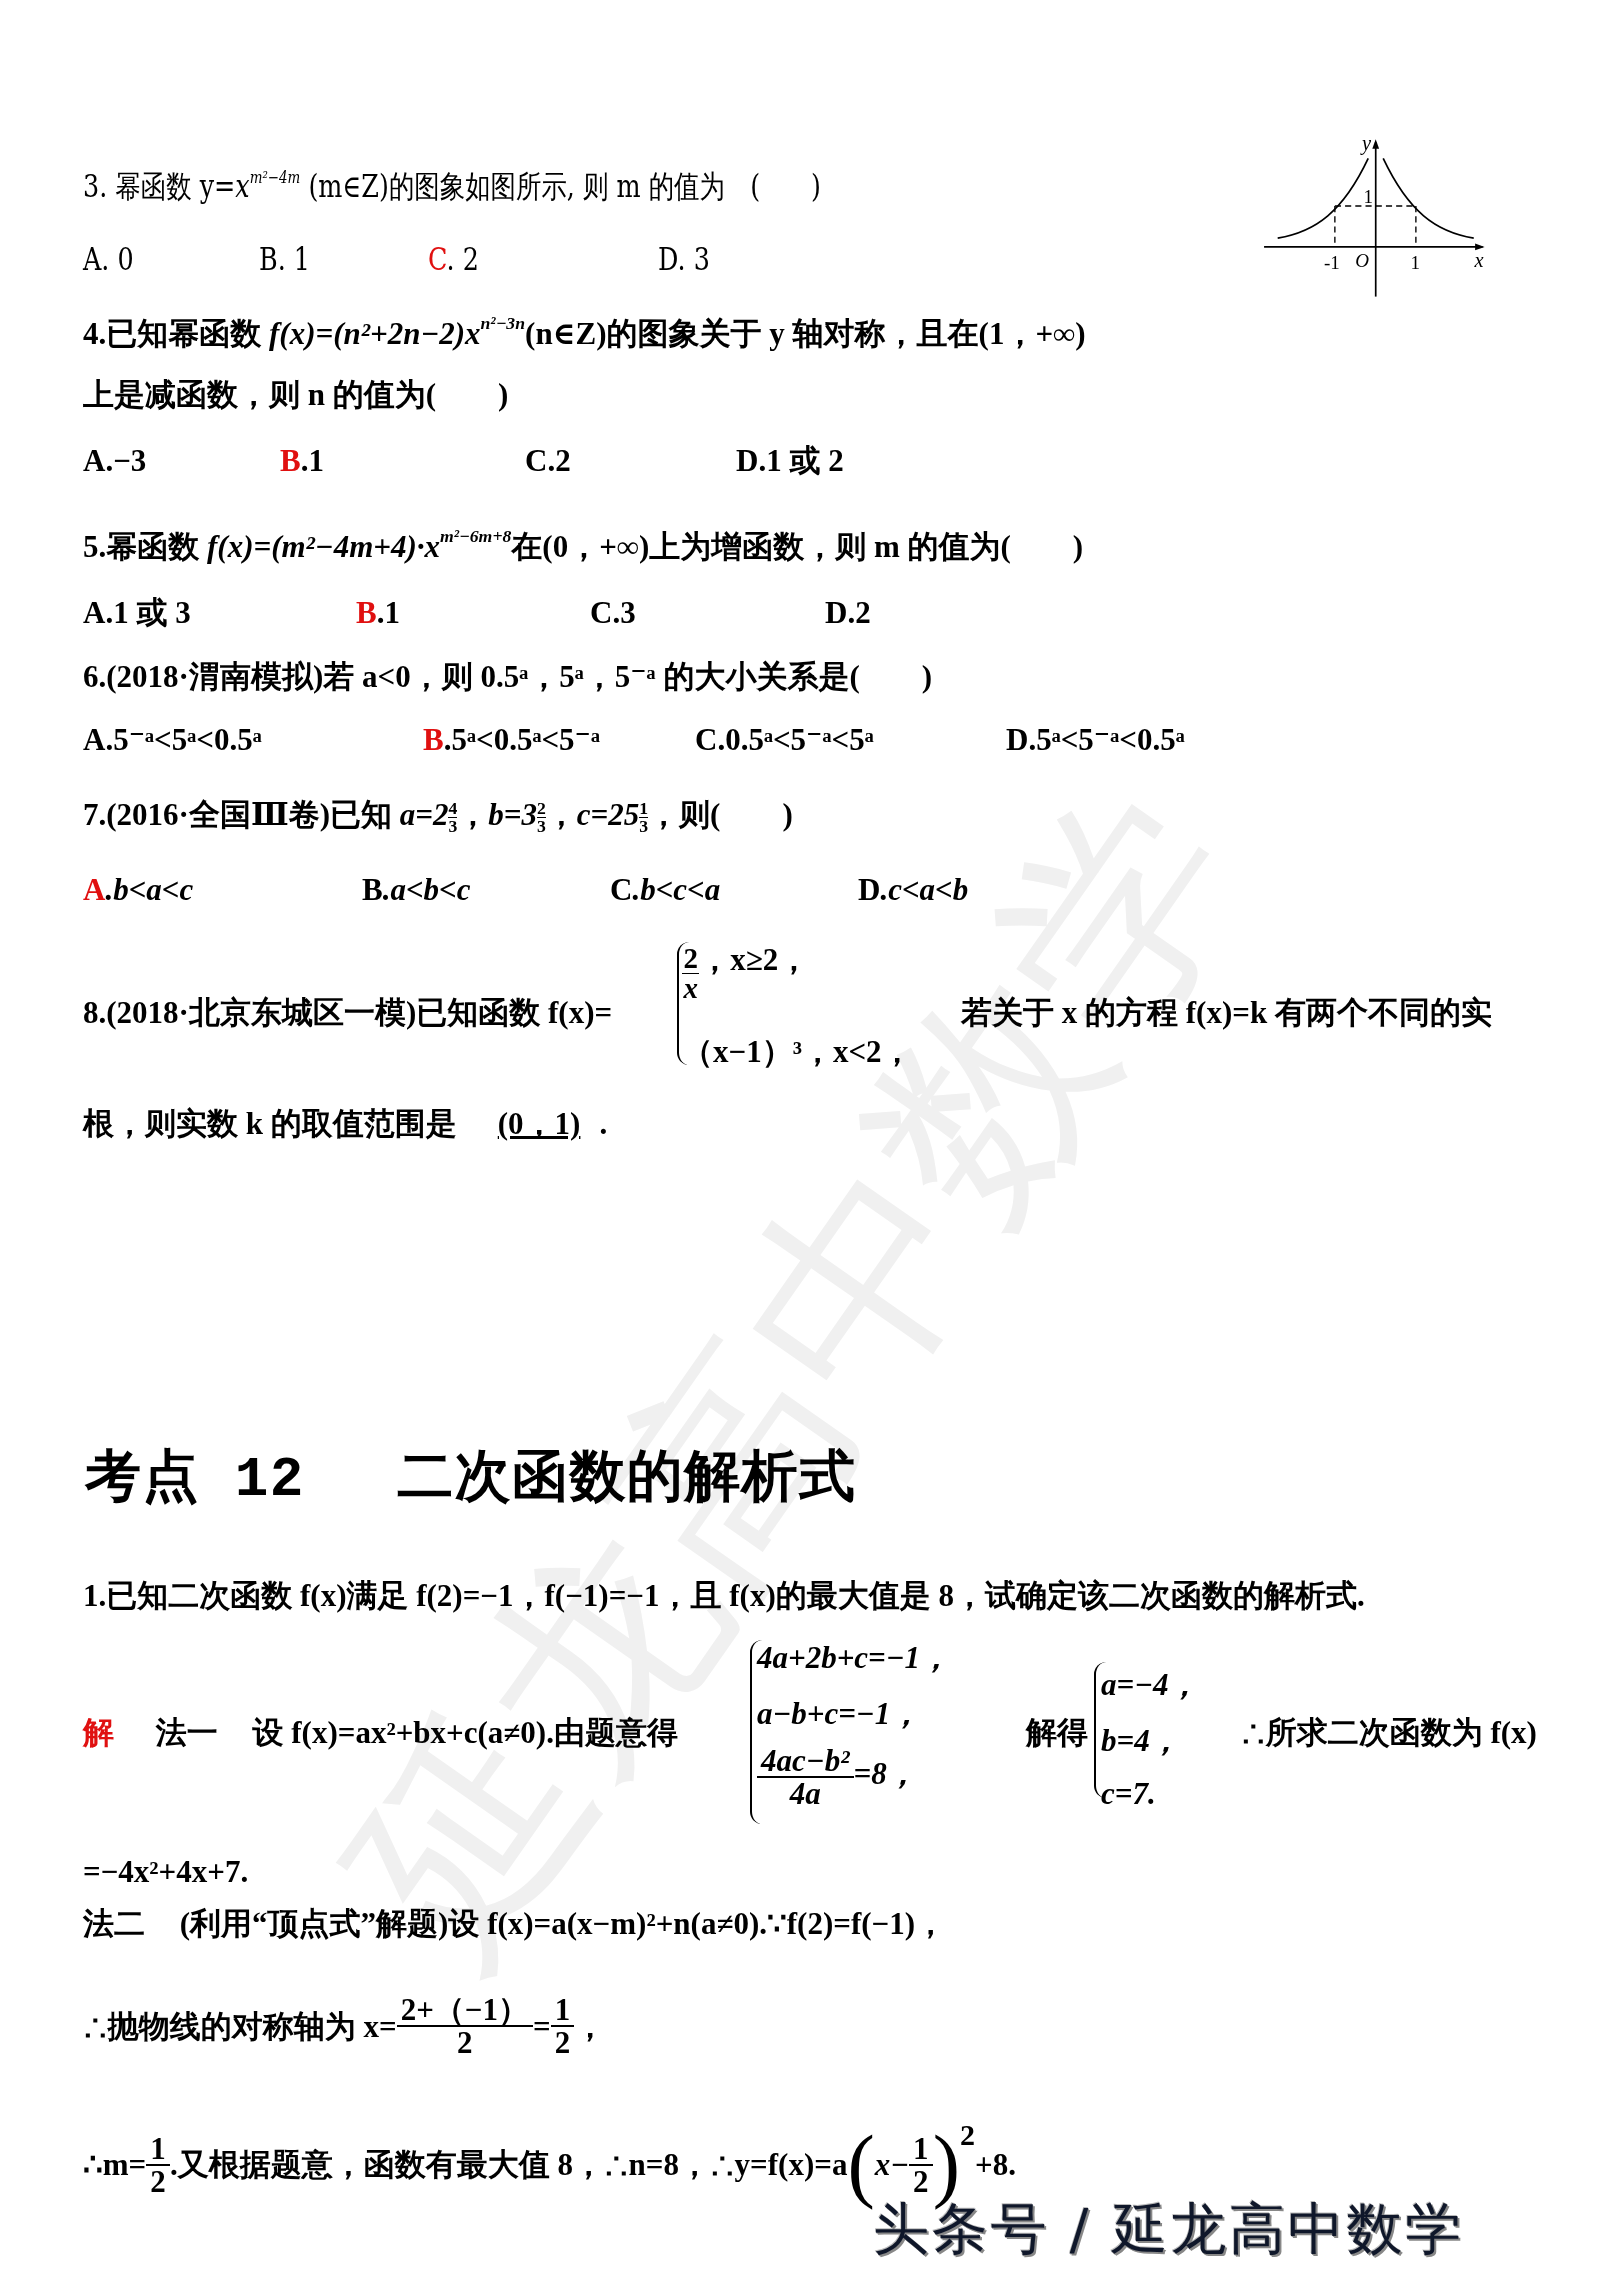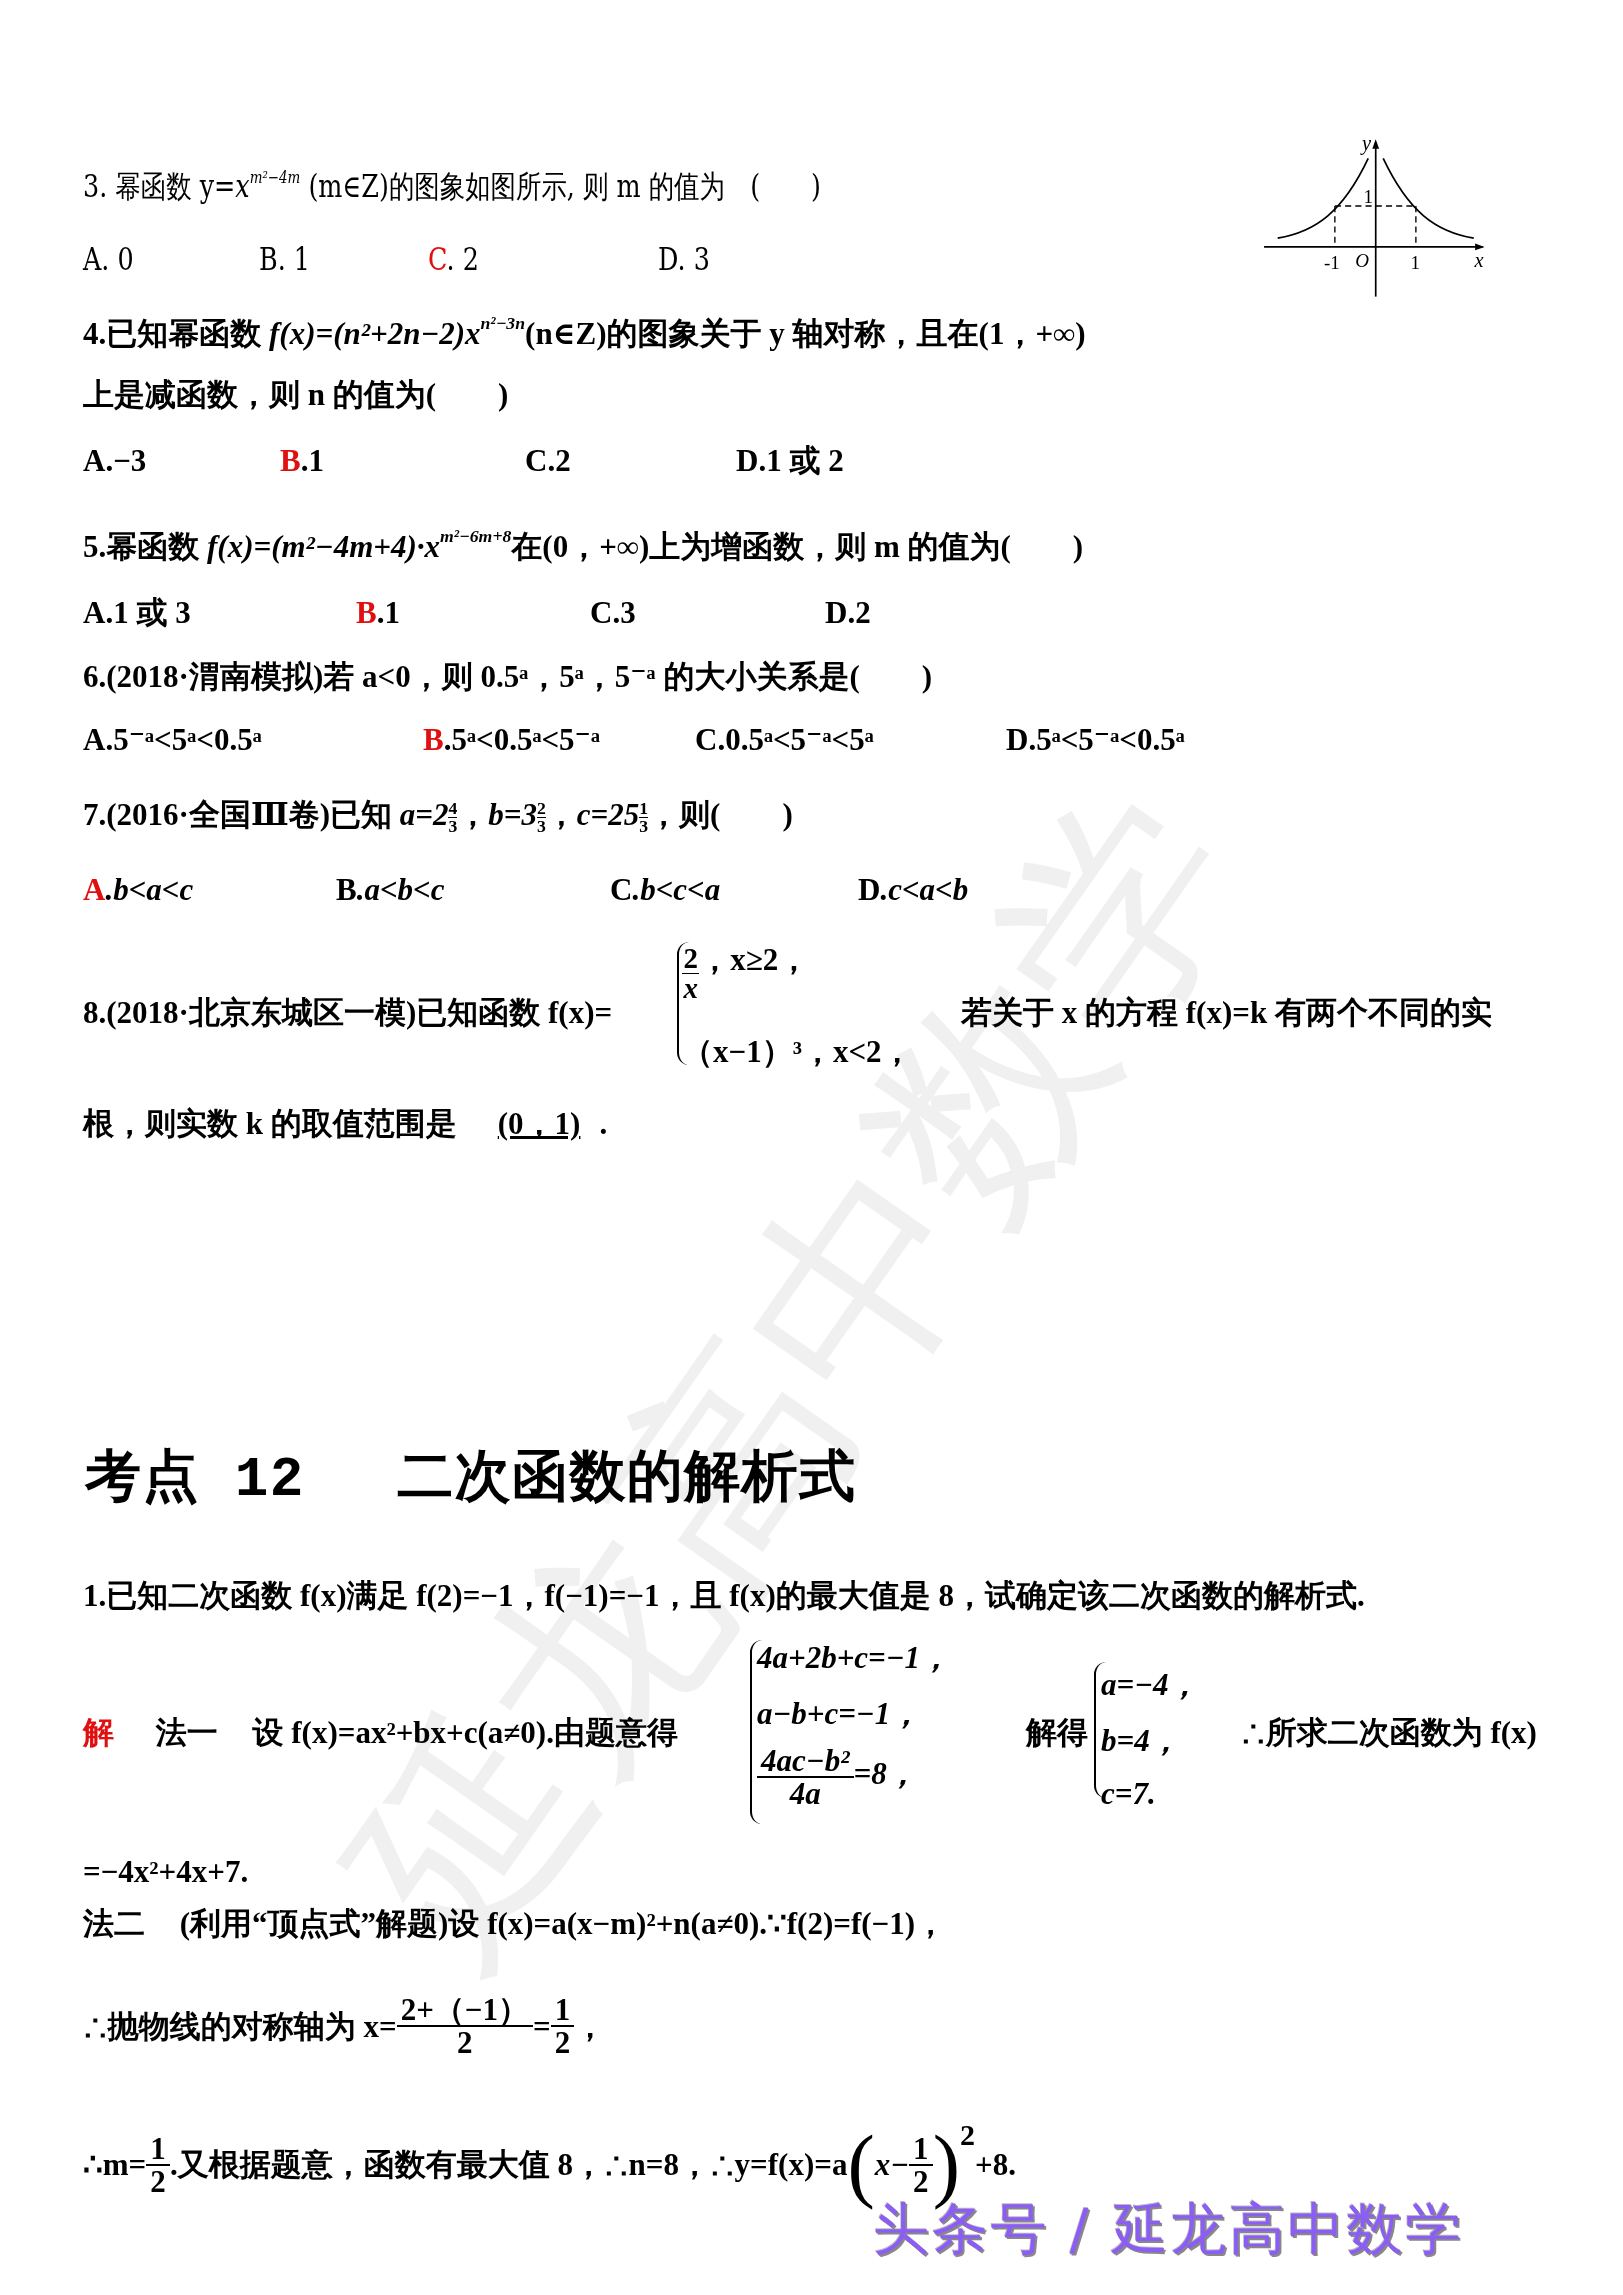--- a/index.html
+++ b/index.html
@@ -27,21 +27,21 @@
   }
   .content { position: relative; z-index: 1; }
   .brace {
     position: absolute; border-left: 2px solid #000; border-radius: 12.3px 0 0 12.3px;
   }
   .frac { display: inline-flex; flex-direction: column; align-items: center; vertical-align: middle; }
   .frac .num { border-bottom: 2px solid #000; padding: 0 4.1px; }
   .frac .den { padding: 0 4.1px; }
   .footer-mark {
     position: absolute; left: 873px; top: 2192px;
-    font-family: "DejaVu Sans", sans-serif; font-size: 56px; color: #8b5cf6;
+    font-family: "DejaVu Sans", sans-serif; font-size: 56px; color: #0f172a;
     text-shadow: 2px 2px 0 #888, -0.7px -0.7px 0 #bbb, 0.7px 0.7px 0 #999;
     letter-spacing: 2.7px;
   }
   svg text { font-family: "Liberation Serif", serif; }
 </style>
 </head>
 <body>
 
 <div class="watermark">延龙高中数学</div>
 
@@ -102,21 +102,21 @@
         <span>3</span>
       </span>，<i>b=3</i><span class="frac" style="font-size:17.7px;">
         <span style="border-bottom:1.4px solid #000;">2</span>
         <span>3</span>
       </span>，<i>c=25</i><span class="frac" style="font-size:17.7px;">
         <span style="border-bottom:1.4px solid #000;">1</span>
         <span>3</span>
       </span><span>，则(　　)</span>
   </div>
   <div class="abs q" style="left:83px; top:874px;"><span class="red">A</span><i>.b&lt;a&lt;c</i></div>
-  <div class="abs q" style="left:336px; top:874px;"><span>B</span><i>.a&lt;b&lt;c</i></div>
+  <div class="abs q" style="left:362px; top:874px;"><span>B</span><i>.a&lt;b&lt;c</i></div>
   <div class="abs q" style="left:610px; top:874px;"><span>C</span><i>.b&lt;c&lt;a</i></div>
   <div class="abs q" style="left:858px; top:874px;"><span>D</span><i>.c&lt;a&lt;b</i></div>
 
   <div class="abs q" style="left:83px; top:997px;">8.(2018·北京东城区一模)已知函数 f(x)=</div>
   <div class="brace" style="left:677px; top:942px; width:11px; height:123px;"></div>
   <div class="abs q" style="left:682px; top:944px;">
     <span class="frac" style="font-size:29px;">
         <span style="border-bottom:1.4px solid #000; padding:0 1.4px;">2</span>
         <i style="padding:0 1.4px;">x</i>
       </span><span style="vertical-align:top;">，x≥2，</span>

